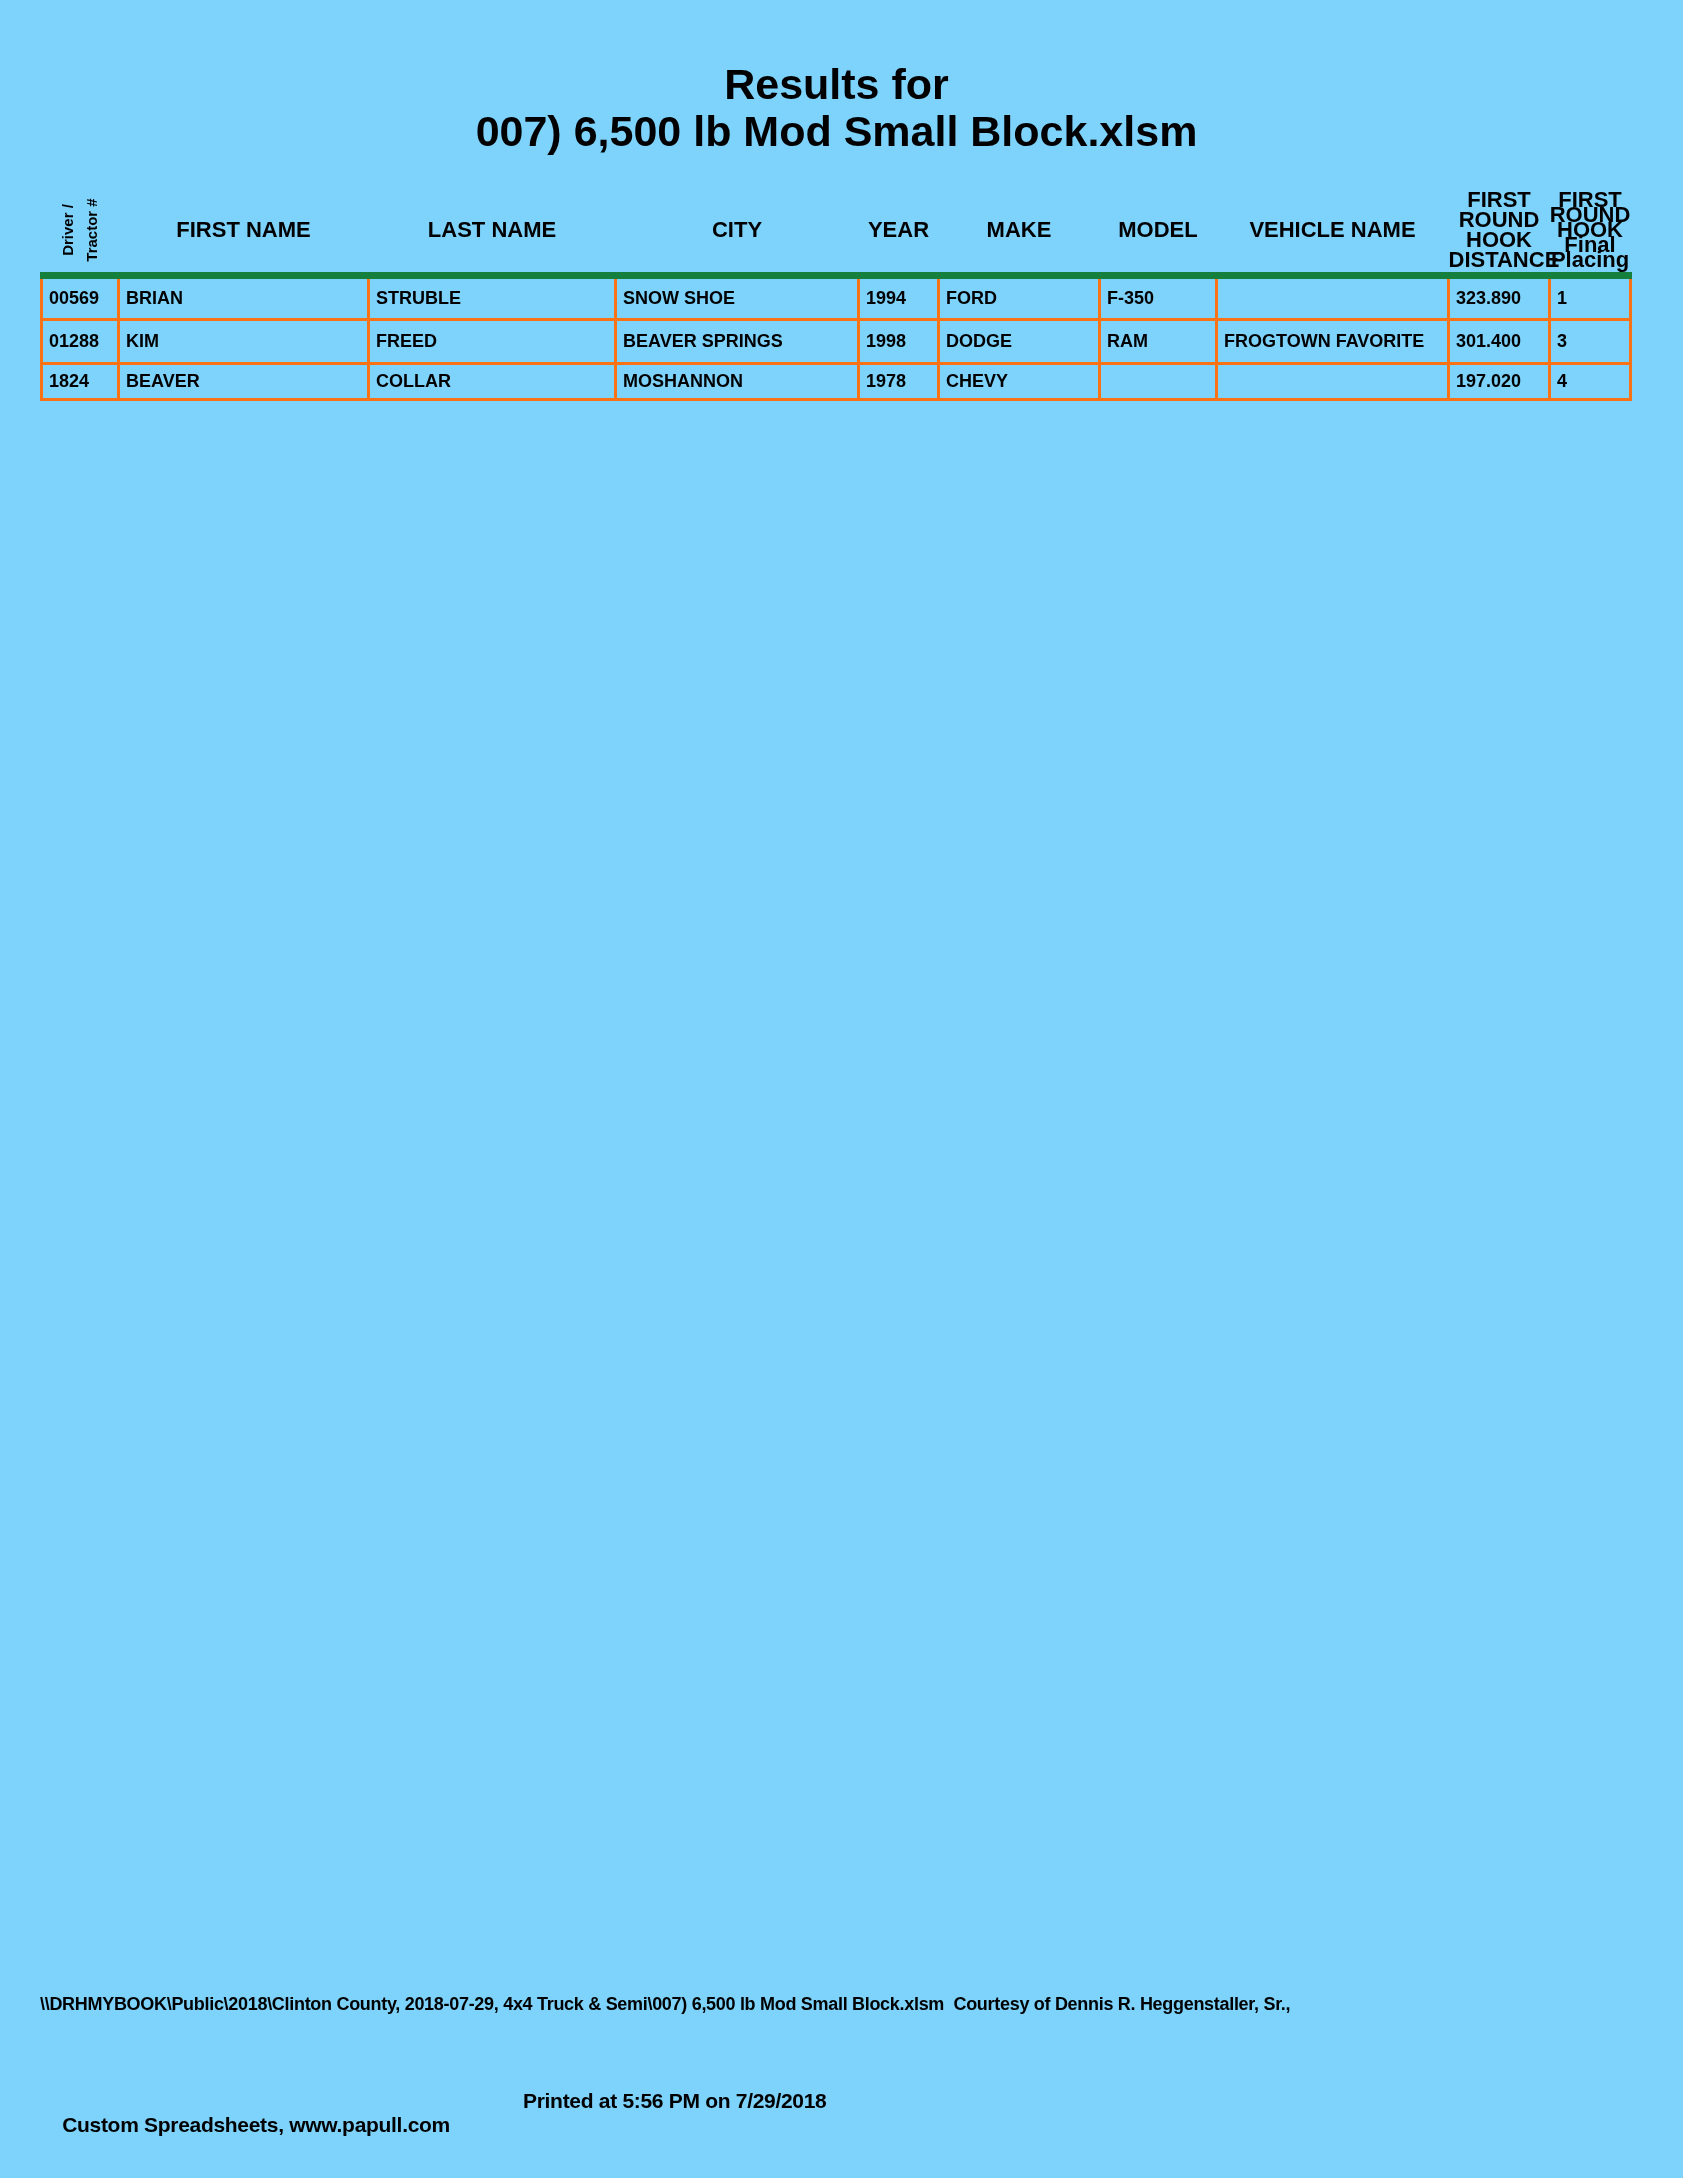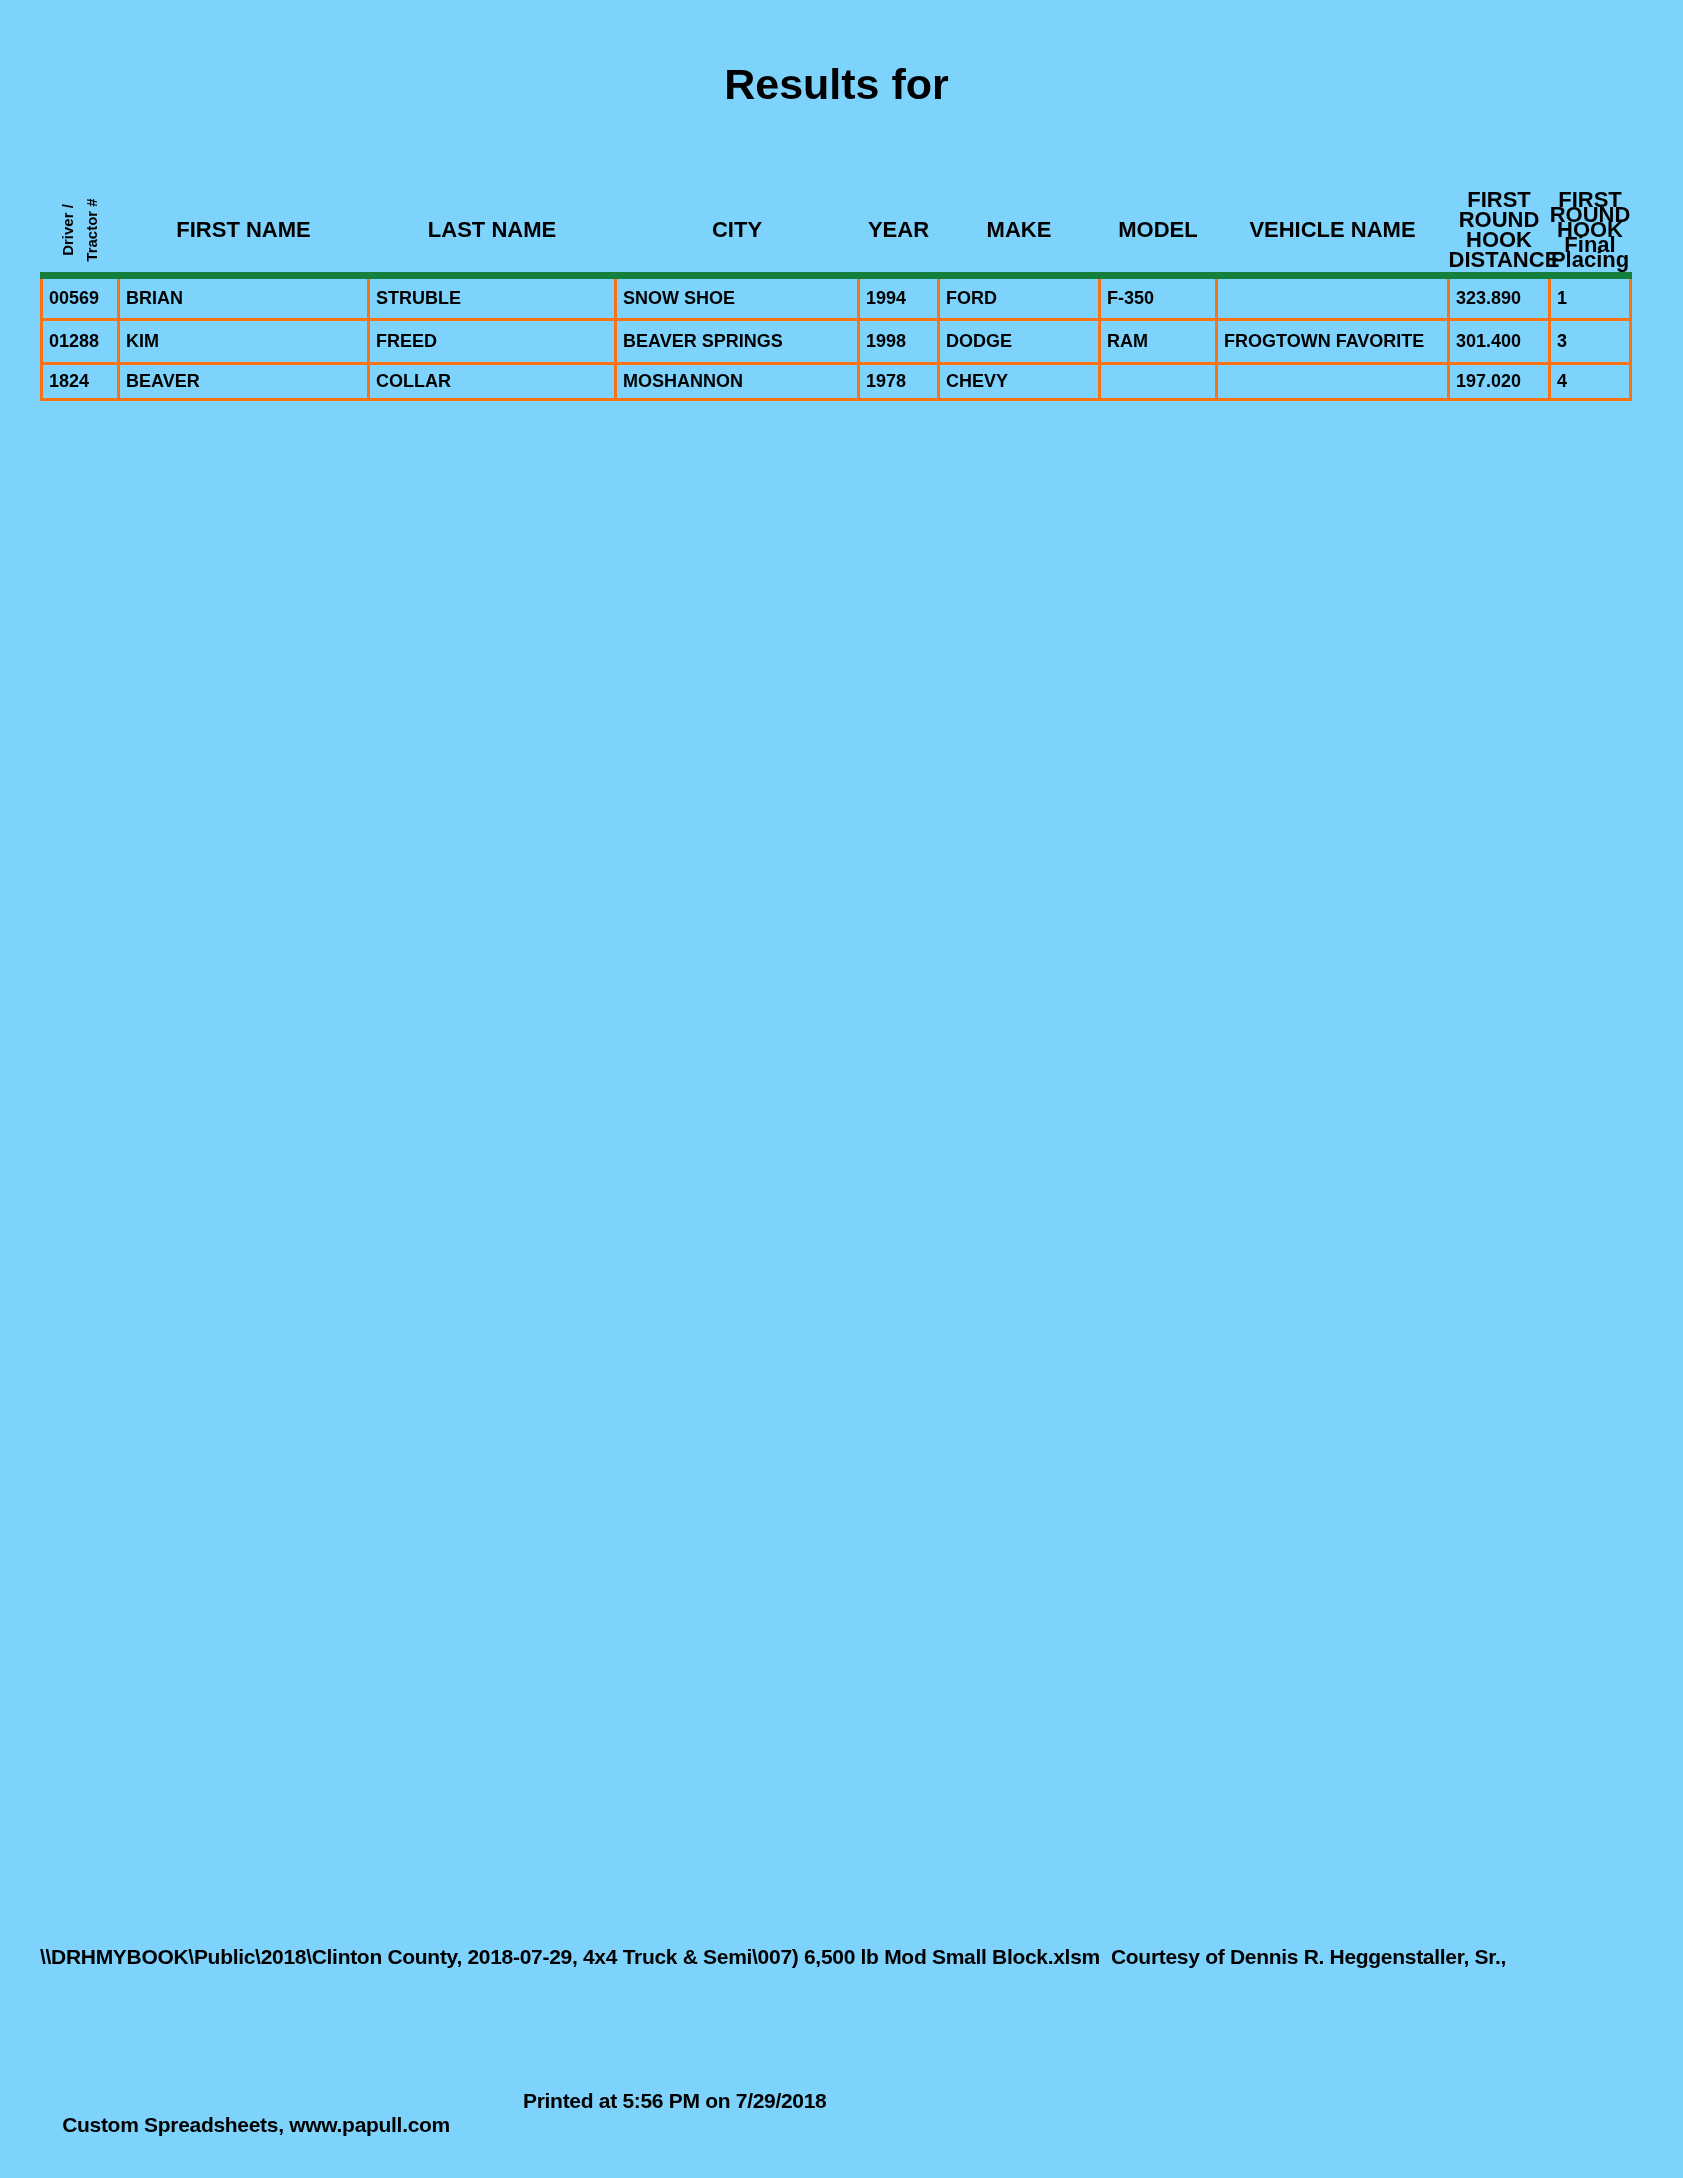--- a/index.html
+++ b/index.html
@@ -73,24 +73,24 @@
     text-align: left;
   }
   td.c { text-align: center; padding: 0; }
   td.r { text-align: right; padding: 0 8px 0 0; }
   tr.row { height: 44px; }
   tr.row-last { height: 36px; }
 
   
   .footer-line1 {
     position: absolute;
-    top: 1945px;
+    top: 1994px;
     left: 40px;
     width: 1604px;
-    font-size: 21px;
+    font-size: 18px;
     letter-spacing: -0.3px;
     white-space: pre;
   }
   .footer-line2 {
     position: absolute;
     top: 2089px;
     left: 40px;
     width: 1604px;
     font-size: 21px;
     letter-spacing: -0.3px;
@@ -103,20 +103,21 @@
     white-space: pre;
   }
 </style>
 </head>
 <body>
 
 <div class="page">
 
   <div class="title-block">
     <div>Results for</div>
+    <div>007) 6,500 lb Mod Small Block.xlsm</div>
   </div>
 
   <div class="table-wrap">
     <table class="results">
       <colgroup>
         <col style="width:77px">
           <col style="width:250px">
           <col style="width:247px">
         <col style="width:243px">
           <col style="width:80px">

